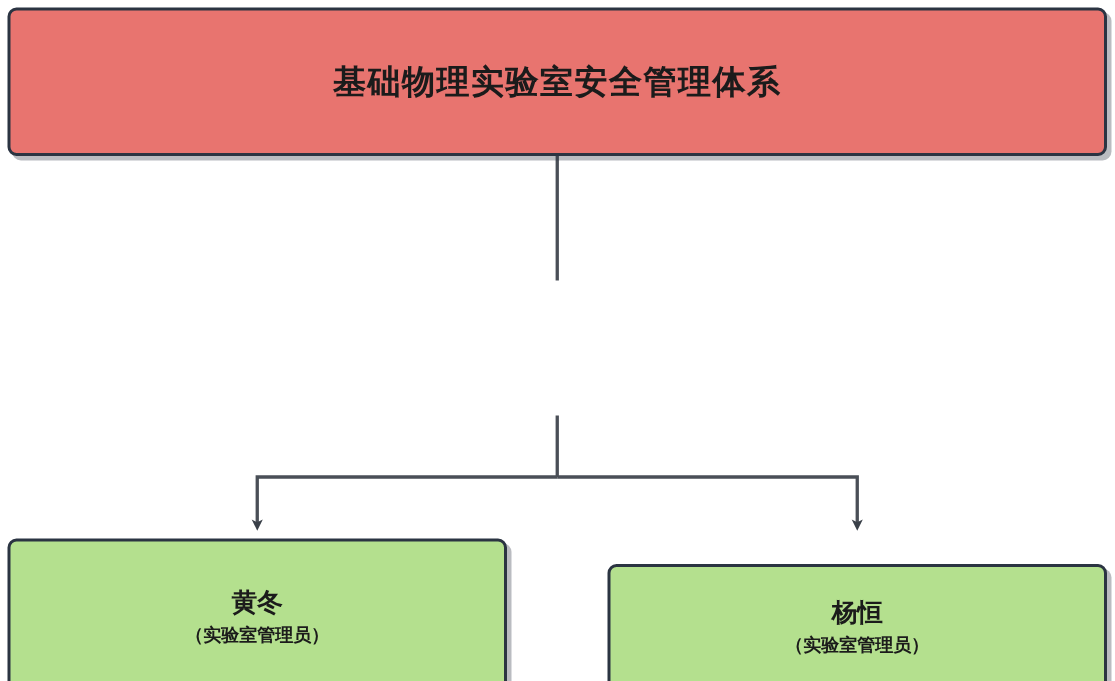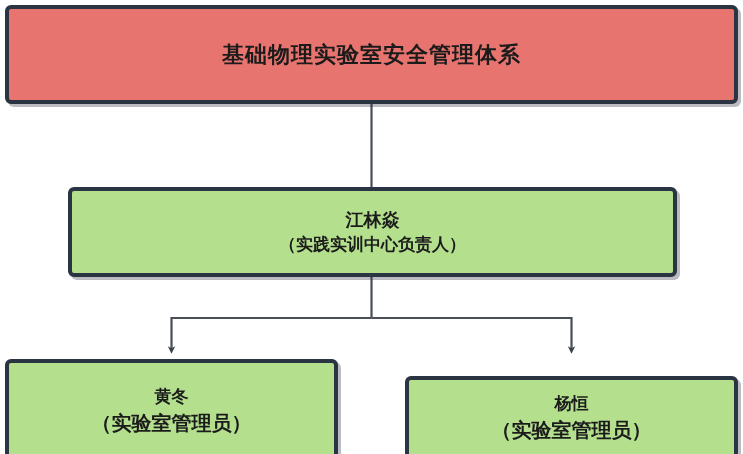--- a/index.html
+++ b/index.html
@@ -23,21 +23,21 @@
     position: absolute;
     left: 0;
     top: 0;
     width: 743px;
     height: 454px;
     pointer-events: none;
   }
   .node {
     position: absolute;
     box-sizing: border-box;
-    border: 4px solid #a21caf;
+    border: 2px solid #a21caf;
     border-radius: 6px;
     display: flex;
     flex-direction: column;
     align-items: center;
     justify-content: center;
     text-align: center;
     color: #1b1b1b;
     box-shadow: 3px 3px 0 rgba(40, 48, 62, 0.32);
   }
   .node-root {
@@ -75,21 +75,21 @@
     top: 376px;
     width: 333px;
     height: 85px;
   }
   .node-name {
     font-size: 17px;
     font-weight: bold;
     line-height: 1.45;
   }
   .node-role {
-    font-size: 20px;
+    font-size: 12px;
     font-weight: bold;
     line-height: 1.45;
   }
   .node-manager .node-name { font-size: 18px; }
   .node-manager .node-role { font-size: 17px; }
 </style>
 </head>
 <body>
 
 <div id="chart-canvas">
@@ -107,24 +107,20 @@
 
     <path d="M371.5,318 L171.5,318 L171.5,350" fill="none" stroke="#4a4f57" stroke-width="2.2" marker-end="url(#arrowhead)"></path>
 
     <path d="M371.5,318 L571.5,318 L571.5,350" fill="none" stroke="#4a4f57" stroke-width="2.2" marker-end="url(#arrowhead)"></path>
   </svg>
 
   <div class="node node-root">
     <div class="node-title">基础物理实验室安全管理体系</div>
   </div>
 
-  <div class="node node-green node-manager">
-    <div class="node-name">江林焱</div>
-    <div class="node-role">（实践实训中心负责人）</div>
-  </div>
 
   <div class="node node-green node-staff-left">
     <div class="node-name">黄冬</div>
     <div class="node-role">（实验室管理员）</div>
   </div>
 
   <div class="node node-green node-staff-right">
     <div class="node-name">杨恒</div>
     <div class="node-role">（实验室管理员）</div>
   </div>

